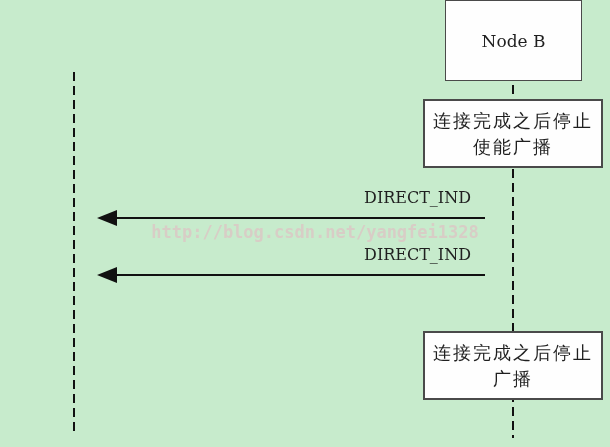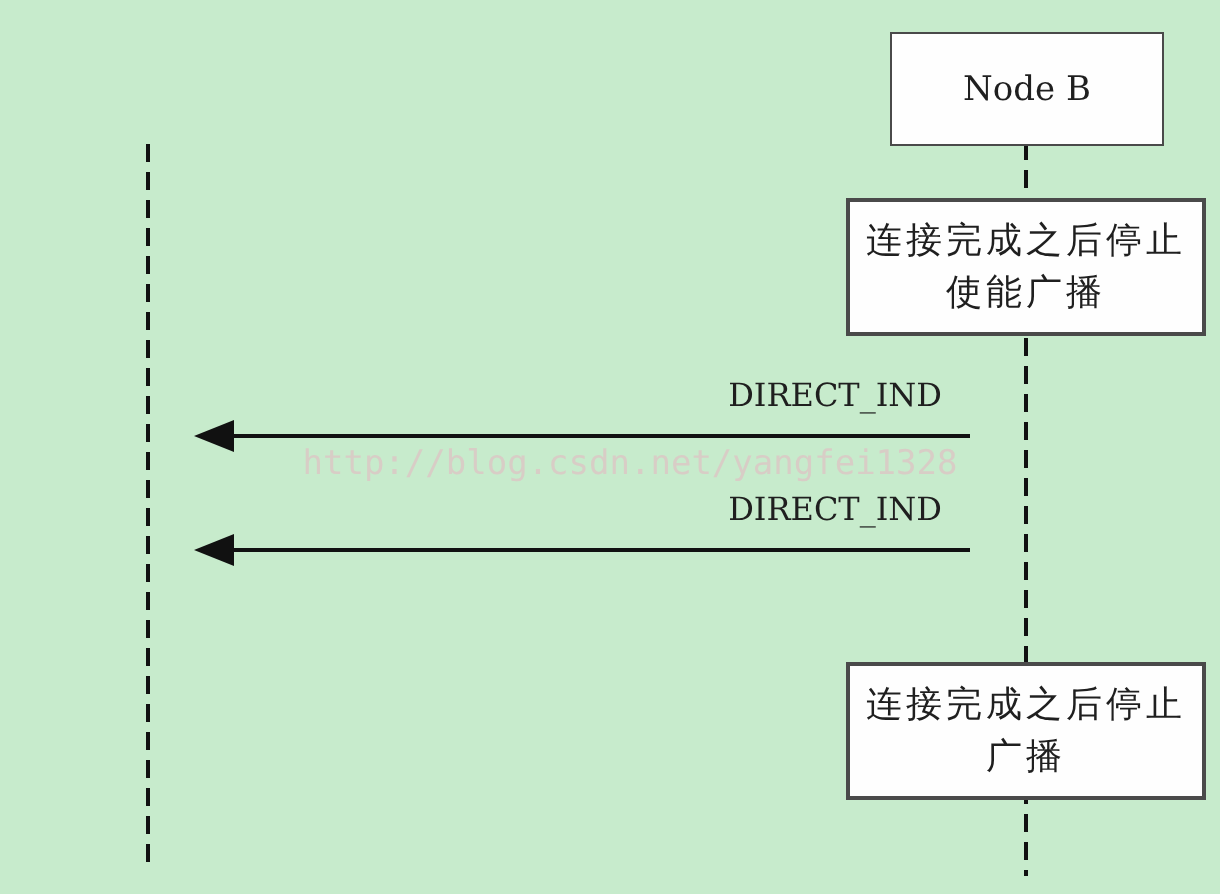--- a/index.html
+++ b/index.html
@@ -21,21 +21,21 @@
   }
   .actor-box{
     position:absolute;
     background:var(--note-bg);
     border:1.5px solid var(--border);
     display:flex;align-items:center;justify-content:center;
     font-size:17px;color:var(--ink);
     z-index:3;
   }
   .actor-a{left:7px;top:9px;width:135px;height:63px;}
-  .actor-b{left:445px;top:16px;width:137px;height:57px;}
+  .actor-b{left:445px;top:0;width:137px;height:81px;}
   .lifeline{
     position:absolute;width:2px;z-index:1;
     background:repeating-linear-gradient(to bottom,var(--line) 0 9px,transparent 9px 14px);
   }
   .lifeline-a{left:73px;top:72px;height:364px;}
   .lifeline-b{left:512px;top:71px;height:367px;}
   .note{
     position:absolute;
     left:423px;width:180px;height:69px;
     background:var(--note-bg);
@@ -77,20 +77,21 @@
   .msg-label-1{top:188px;}
   .msg-label-2{top:245px;}
   .watermark{
     position:absolute;
     left:150px;top:222px;width:330px;
     text-align:center;
     font-family:"DejaVu Sans Mono","Liberation Mono",monospace;
     font-size:17px;color:var(--watermark);
     white-space:nowrap;
     z-index:2;
+    font-weight:bold;
   }
 </style>
 </head>
 <body>
 
 <div class="canvas">
 
 
   <div class="actor-box actor-b">
     <span>Node B</span>

